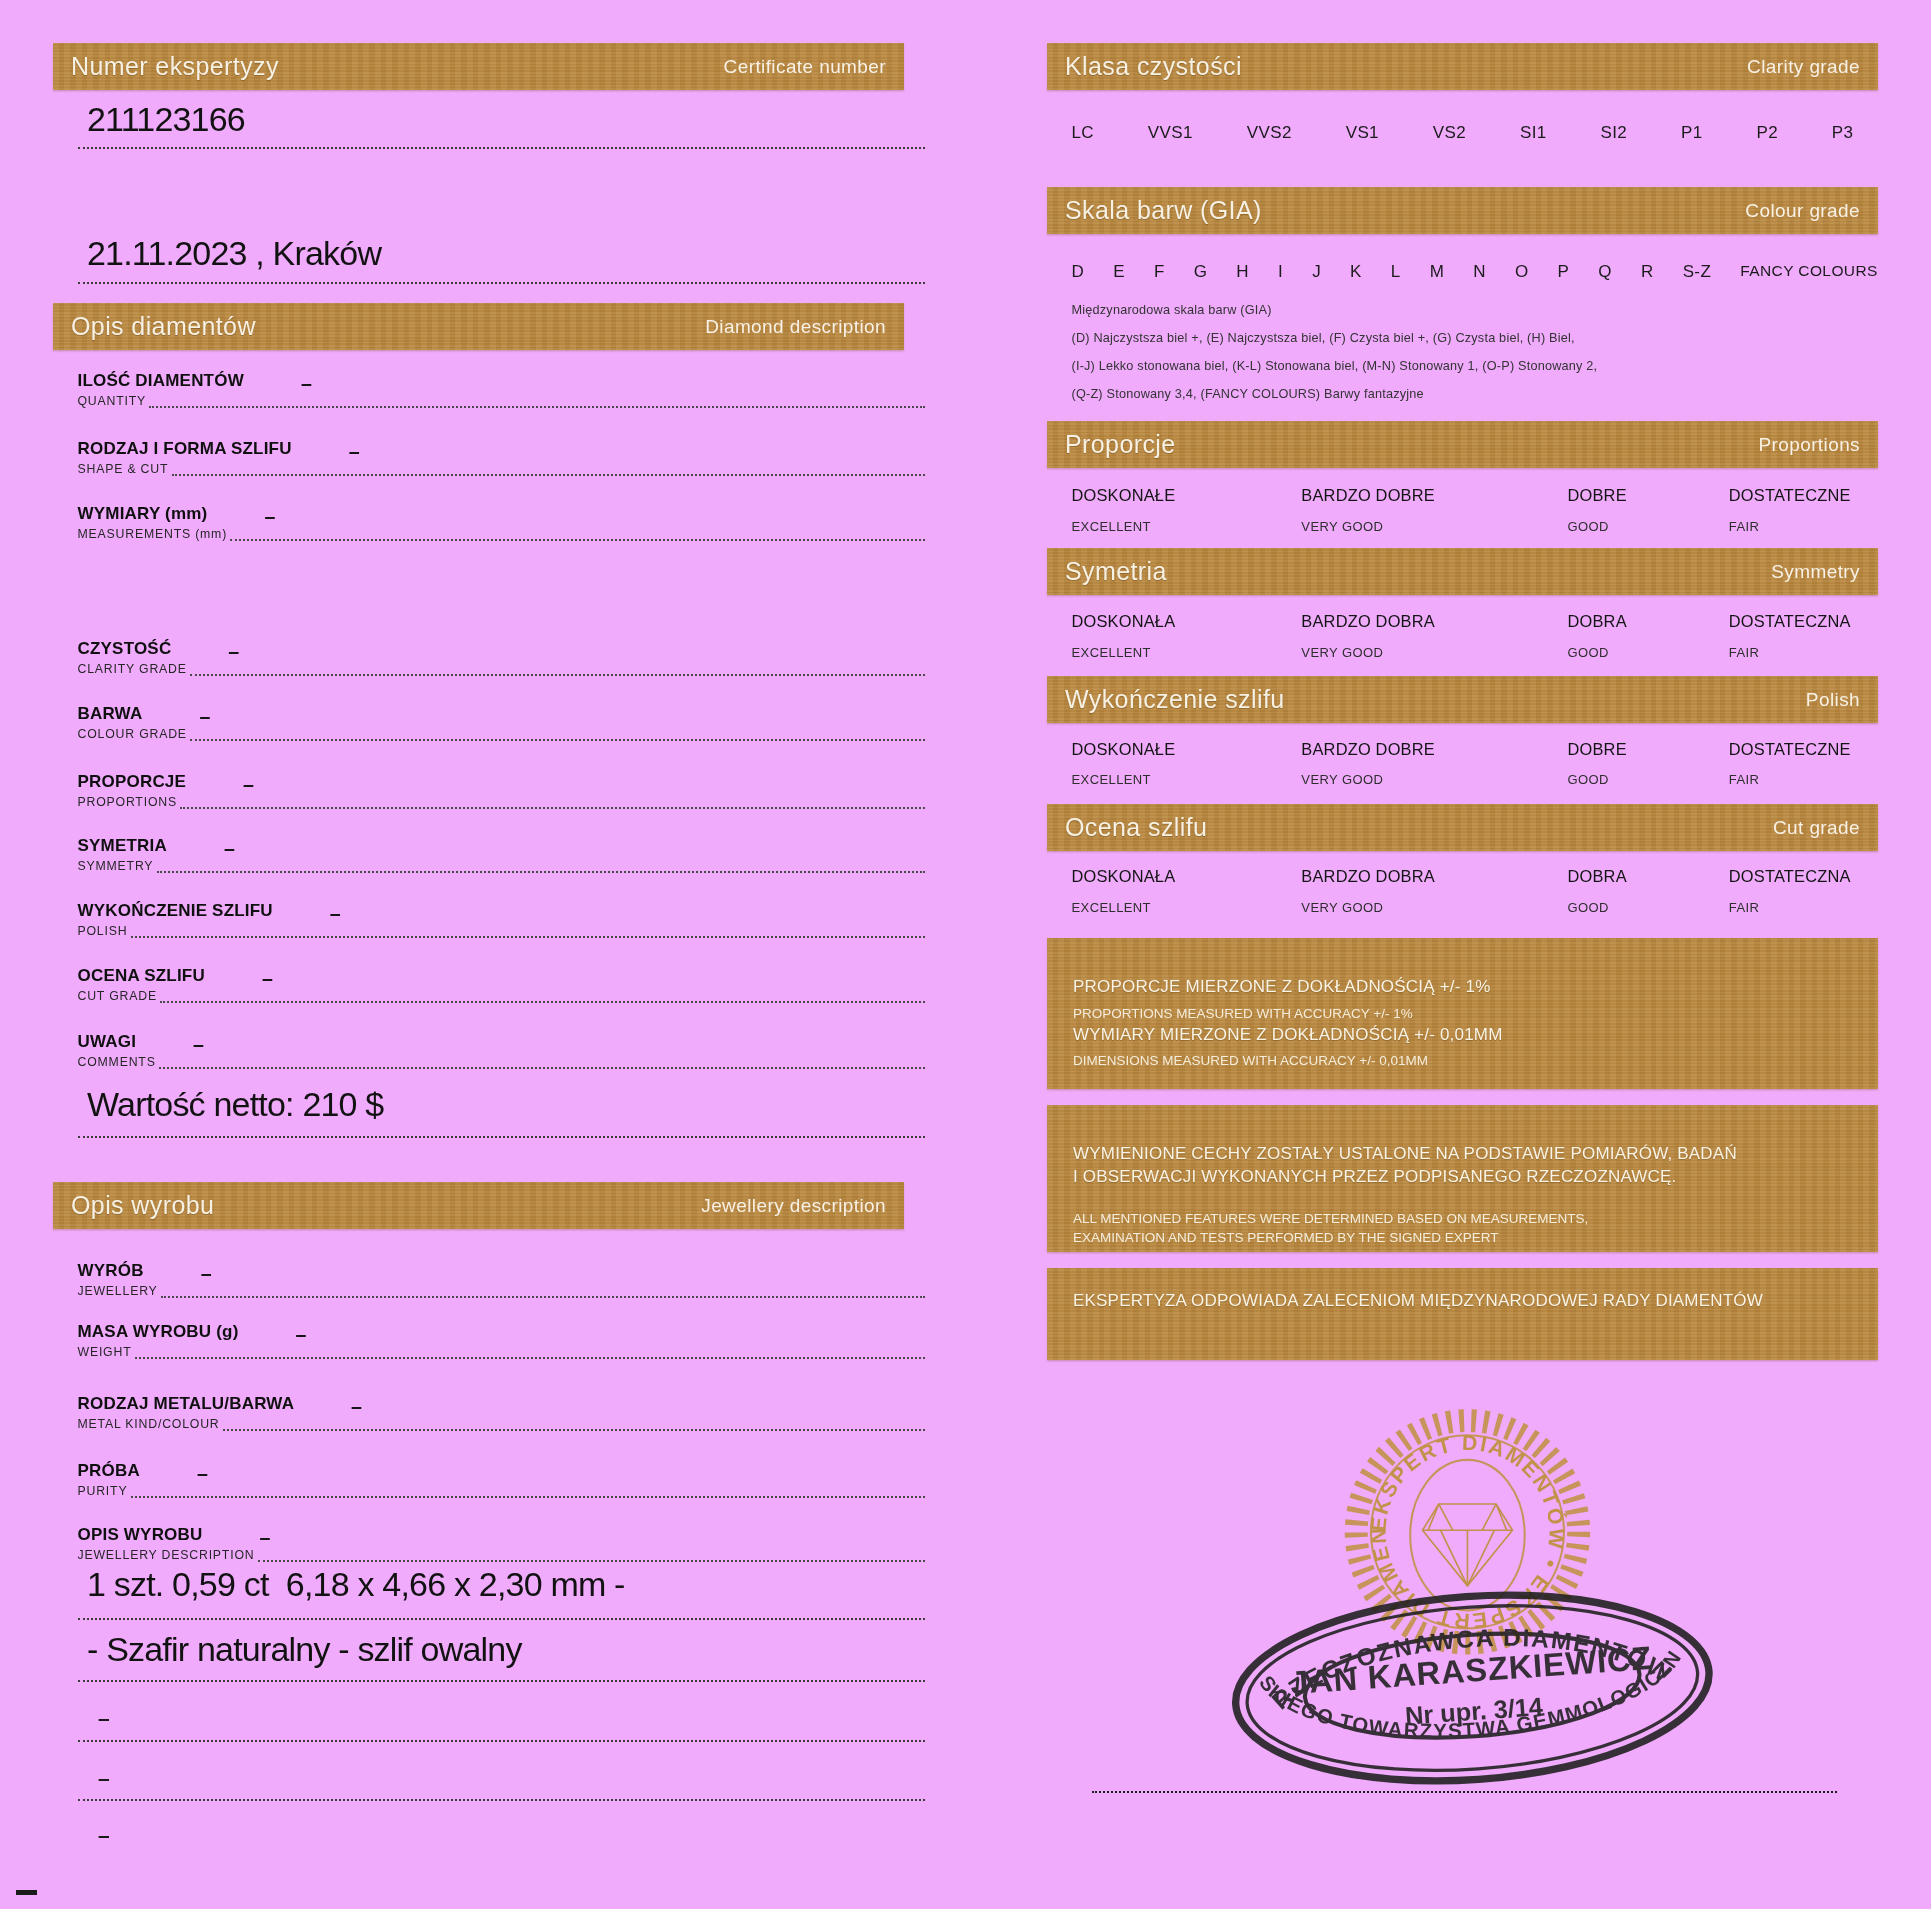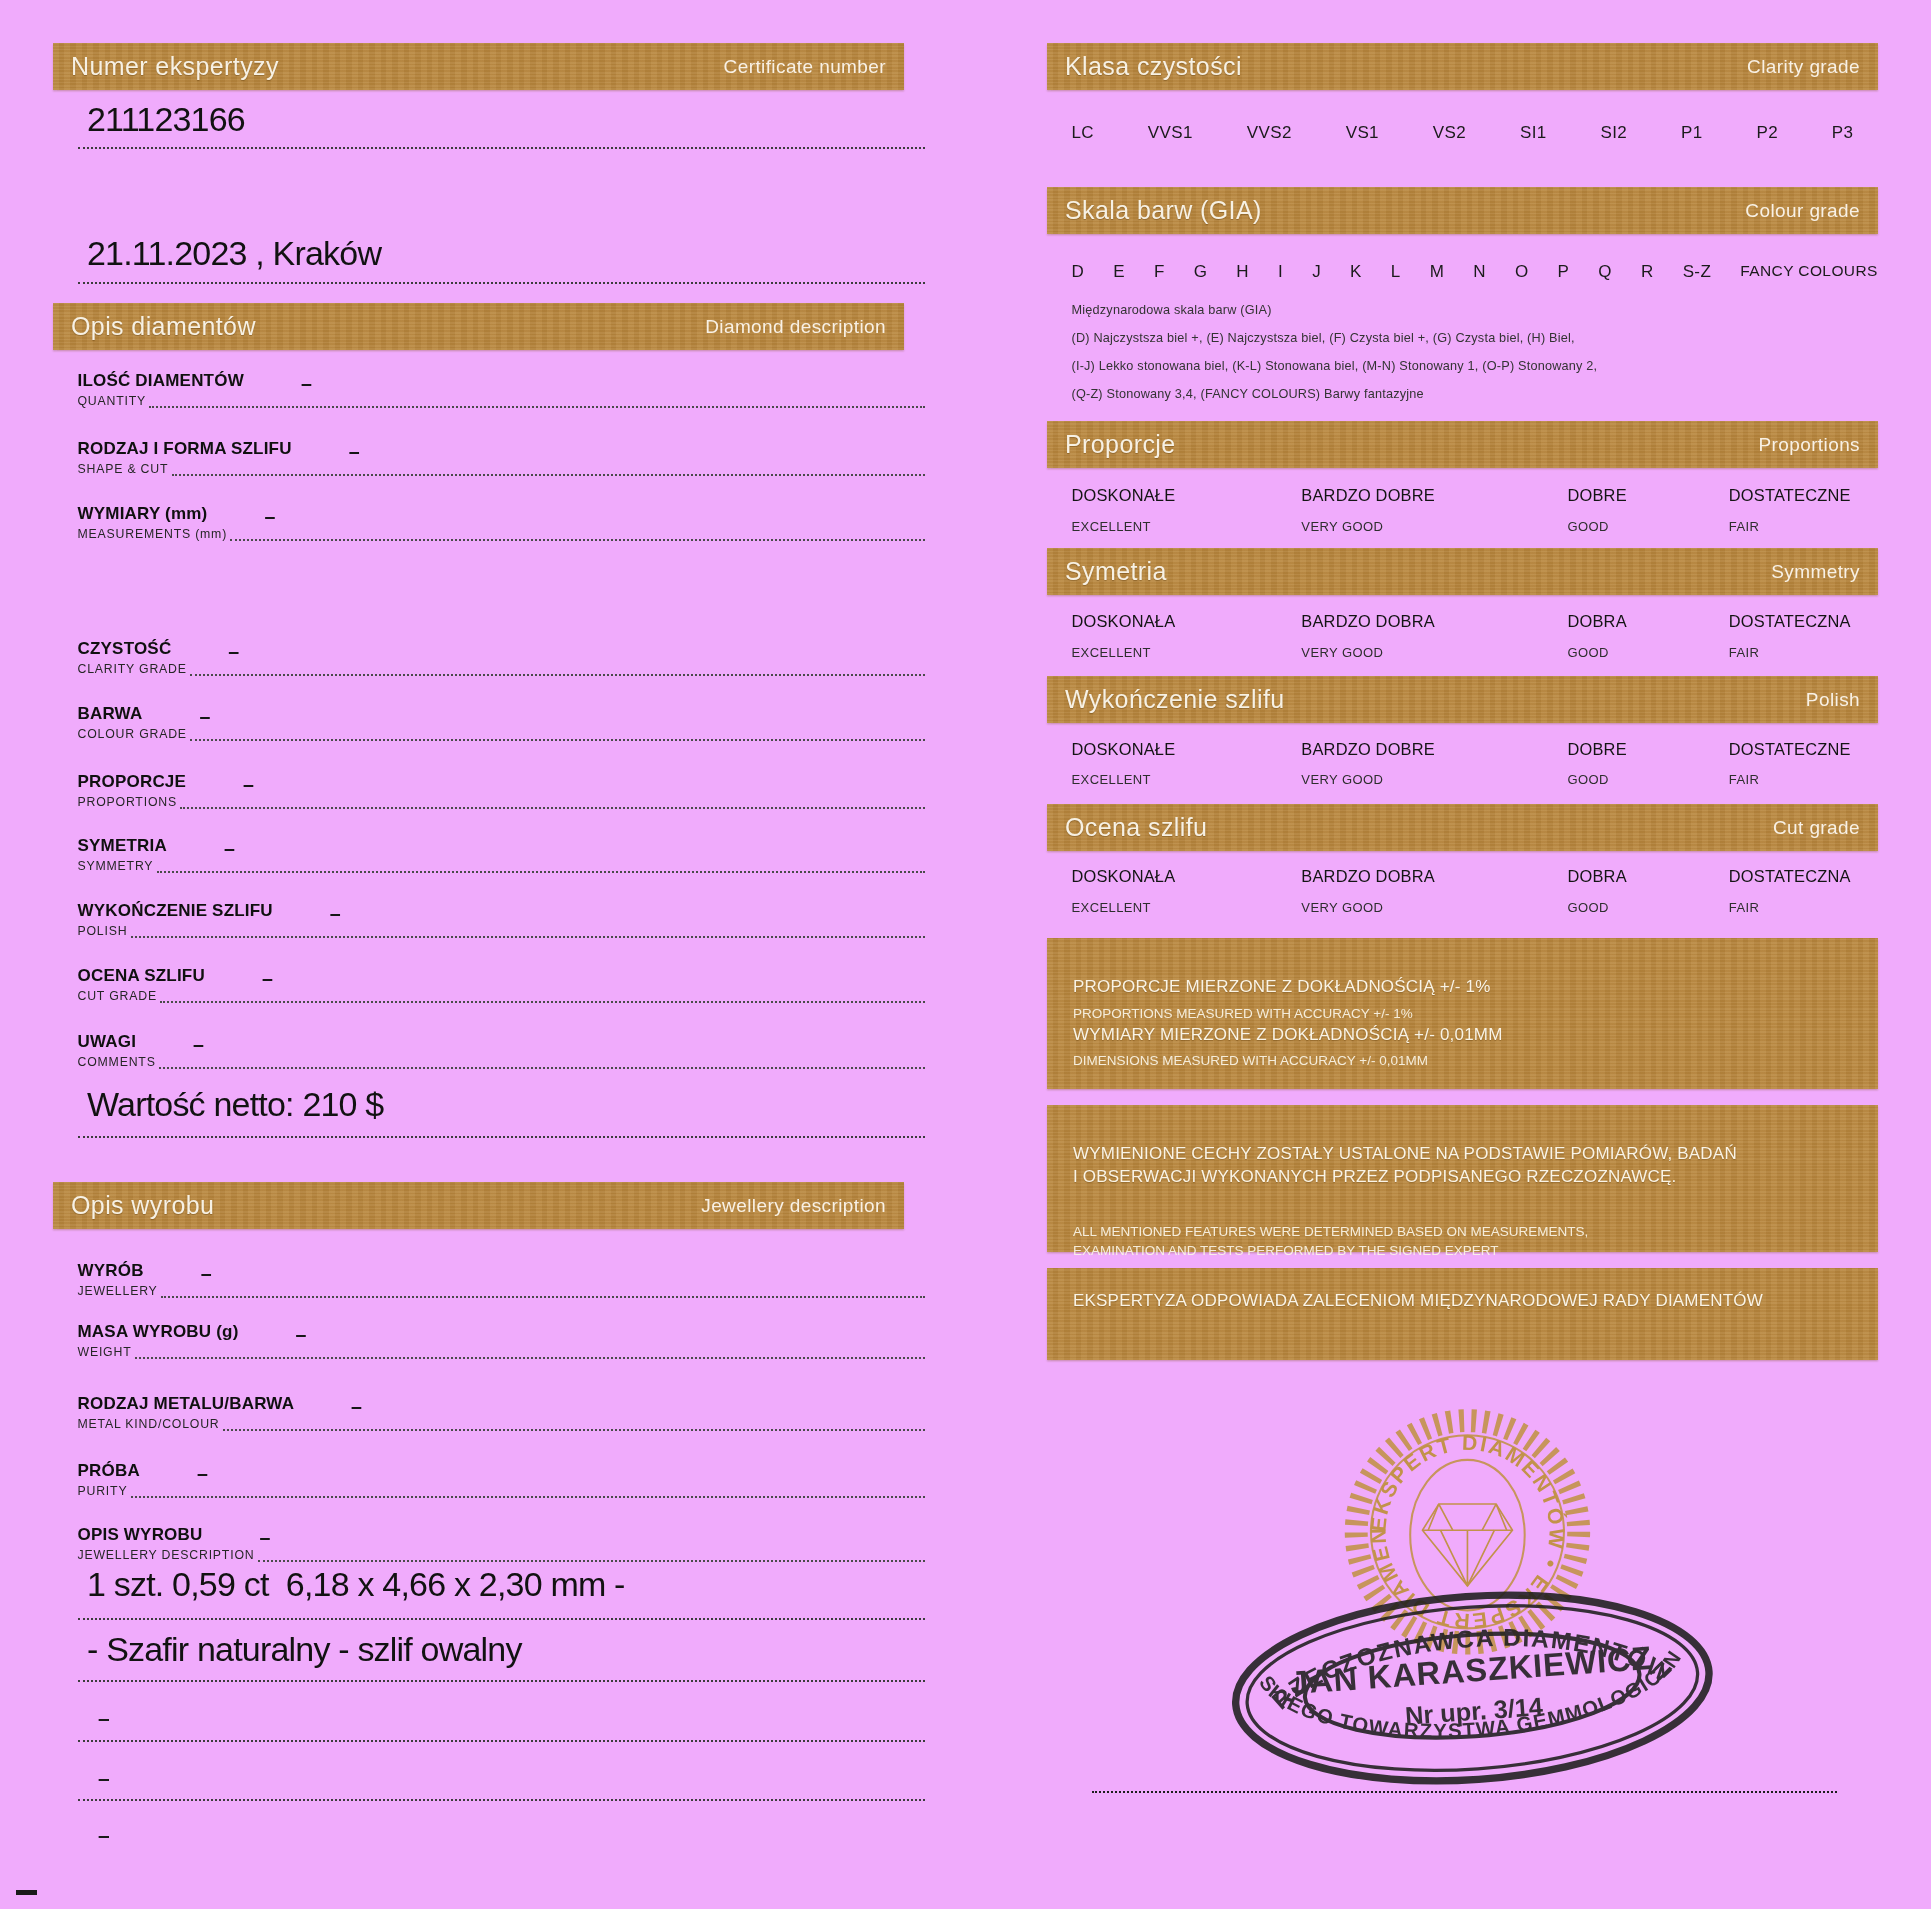--- a/index.html
+++ b/index.html
@@ -68,21 +68,21 @@
     background-color:#b9873e;
     background-image:
       repeating-linear-gradient(0deg, rgba(255,255,255,.05) 0 1.6px, rgba(110,70,18,.06) 1.6px 3.3px),
       repeating-linear-gradient(90deg, rgba(255,255,255,.04) 0 5.7px, rgba(0,0,0,.03) 5.7px 11.5px);
     color:#f6eedd;padding:37px 26px;
     box-shadow:0 1.6px 1.6px rgba(120,80,20,.25);
   }
   .note-box .note-pl{font-size:17px;letter-spacing:0.2px;color:#faf4e6;white-space:pre-line;line-height:23px;text-shadow:0 0.8px 0.8px rgba(90,55,10,.35);}
   .note-box .note-en{font-size:13.5px;margin-top:5.7px;color:rgba(250,244,230,.93);white-space:pre-line;line-height:19px;}
   .note-box .para2{}
-  .note-box .gap-en{margin-top:34px;}
+  .note-box .gap-en{margin-top:21px;}
 
   .stamp-svg{position:absolute;left:139px;top:1383px;}
   .corner-mark{position:absolute;left:16.4px;top:1890px;width:21px;height:4.9px;background:#1a1a1a;}
 </style>
 </head>
 <body>
 
 <div class="page">
 
   <div class="col-left">

